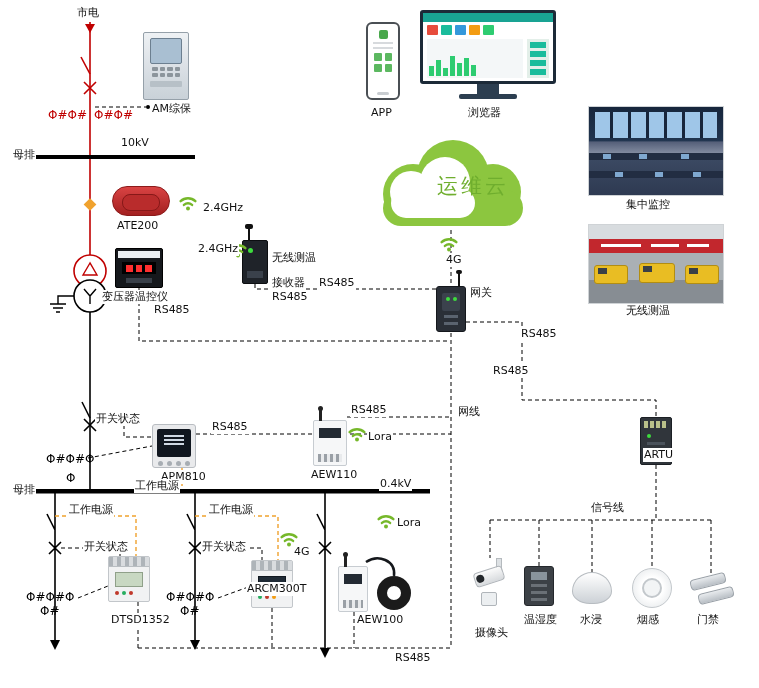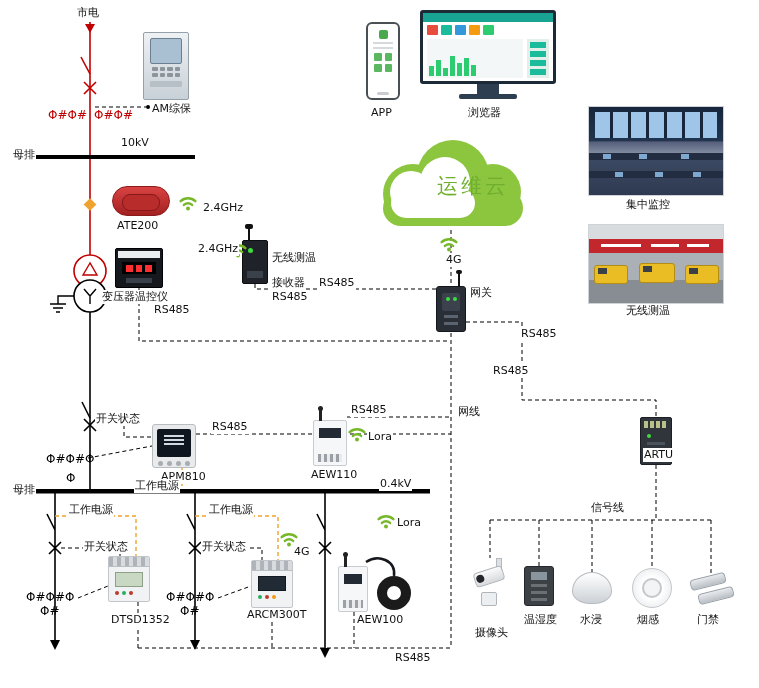--- a/index.html
+++ b/index.html
@@ -503,21 +503,21 @@
   <div class="lbl" style="left:12px;top:483px">母排</div>
   <div class="lbl" style="left:379px;top:477px">0.4kV</div>
   <div class="lbl" style="left:68px;top:503px">工作电源</div>
   <div class="lbl" style="left:208px;top:503px">工作电源</div>
   <div class="lbl" style="left:83px;top:540px">开关状态</div>
   <div class="lbl" style="left:201px;top:540px">开关状态</div>
   <div class="lbl" style="left:293px;top:545px">4G</div>
   <div class="lbl" style="left:396px;top:516px">Lora</div>
   <div class="lbl" style="left:590px;top:501px">信号线</div>
   <div class="lbl" style="left:110px;top:613px">DTSD1352</div>
-  <div class="lbl" style="left:246px;top:608px">ARCM300T</div>
+  <div class="lbl" style="left:246px;top:582px">ARCM300T</div>
   <div class="lbl" style="left:356px;top:613px">AEW100</div>
   <div class="lbl" style="left:474px;top:626px">摄像头</div>
   <div class="lbl" style="left:523px;top:613px">温湿度</div>
   <div class="lbl" style="left:579px;top:613px">水浸</div>
   <div class="lbl" style="left:636px;top:613px">烟感</div>
   <div class="lbl" style="left:696px;top:613px">门禁</div>
   <div class="lbl" style="left:394px;top:651px">RS485</div>
 
 </div>
 

